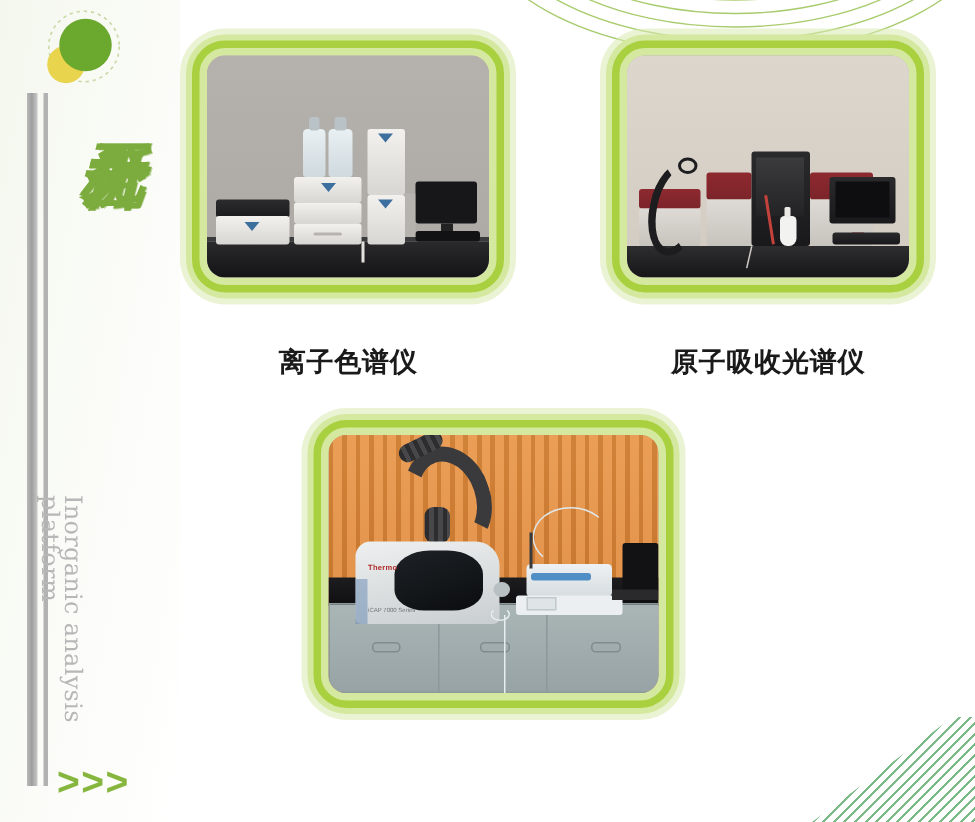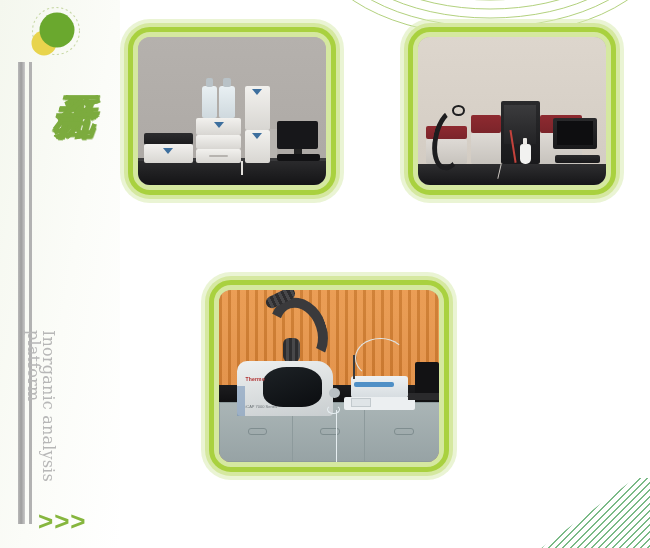--- a/index.html
+++ b/index.html
@@ -320,20 +320,21 @@
 
         <div style="position:absolute;left:55%;top:84%;width:1.5px;height:9%;background:#e3e1dd;"></div>
 
         <div class="monitor" style="left:74%; top:57%; width:22%; height:19%;">
             <div class="stand"></div>
           </div>
         <div class="keyboard" style="left:74%; top:79%; width:23%; height:5%;"></div>
         <div style="position:absolute;left:70%;top:62%;width:4%;height:20%;background:#bdbab6;opacity:.55;"></div>
       </div>
     </div>
+    <div class="caption">离子色谱仪</div>
   </div>
 
   <div class="card" id="card-aas">
     <div class="frame"></div>
     <div class="photo">
       <div class="scene">
         <div class="aas-wall"></div>
         <div class="aas-bench"></div>
 
         <div class="aas-red" style="left:4%;  top:60%; width:22%; height:9%;"></div>
@@ -353,20 +354,21 @@
         <div style="position:absolute;left:50%;top:63%;width:1.6px;height:22%;background:#c4423c;transform:rotate(-9deg);"></div>
         <div class="aas-bottle" style="left:54%; top:72%; width:6%; height:14%;"></div>
         <div style="position:absolute;left:56%;top:68%;width:2%;height:5%;background:#eceae6;border-radius:1px;"></div>
         <div style="position:absolute;left:43%;top:86%;width:1.4px;height:10%;background:#cfcac4;transform:rotate(13deg);"></div>
 
         <div class="aas-dark" style="left:72%; top:55%; width:23%; height:21%;"></div>
         <div style="position:absolute;left:74%;top:57%;width:19%;height:16%;background:#0e0e10;"></div>
         <div class="aas-dark" style="left:73%; top:80%; width:24%; height:5%;"></div>
       </div>
     </div>
+    <div class="caption">原子吸收光谱仪</div>
   </div>
 
   <div class="card" id="card-icp">
     <div class="frame"></div>
     <div class="photo">
       <div class="scene">
         <div class="icp-curtain"></div>
         <div class="icp-benchtop"></div>
         <div class="icp-bench"></div>
         <div class="icp-cabinet" style="left:0%;  width:33%;"></div>

